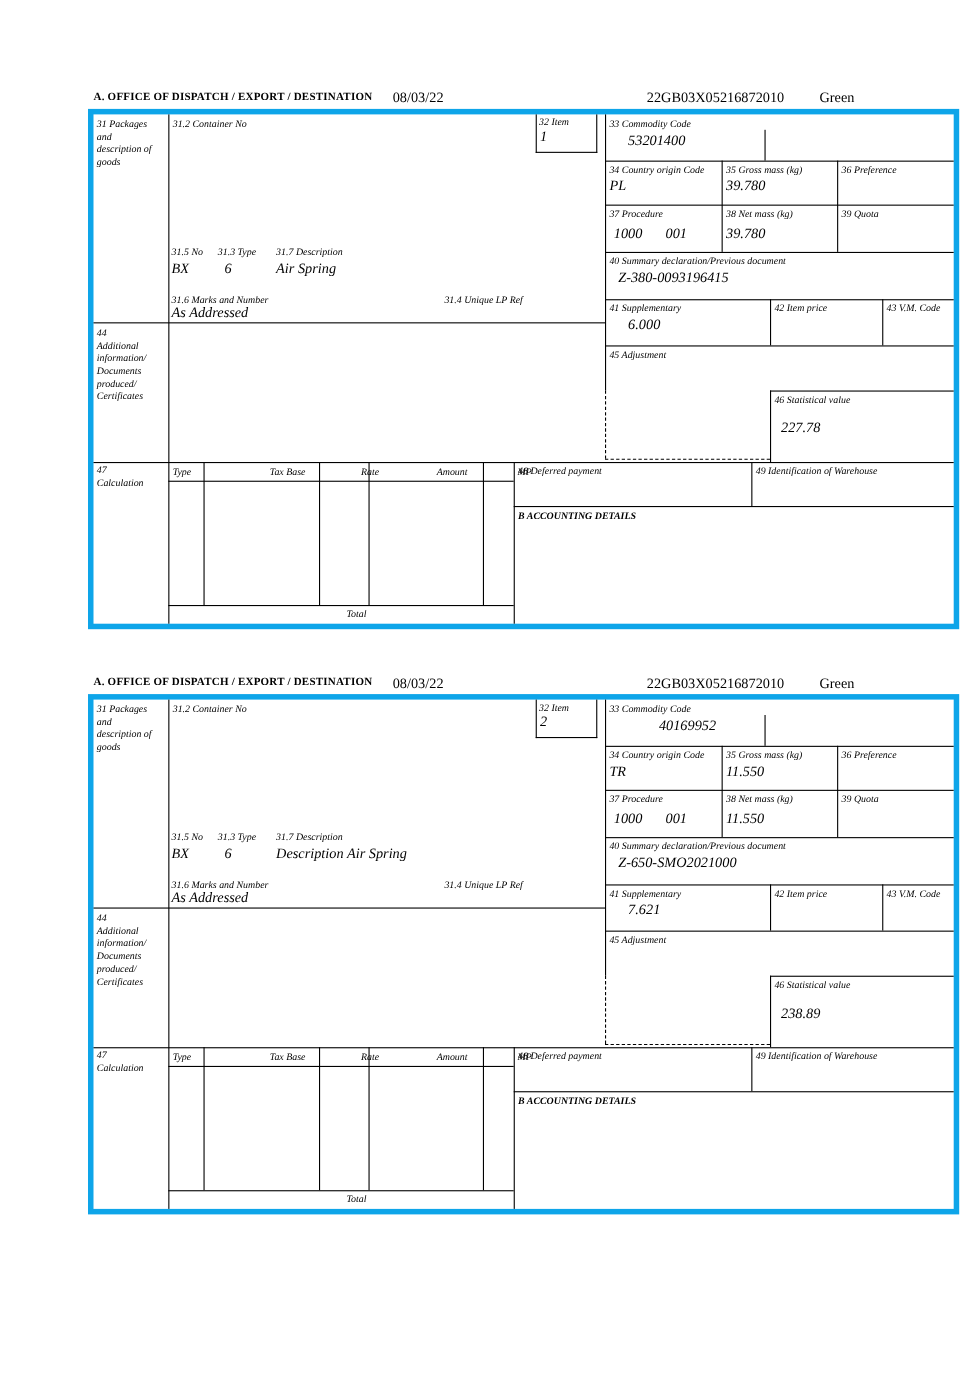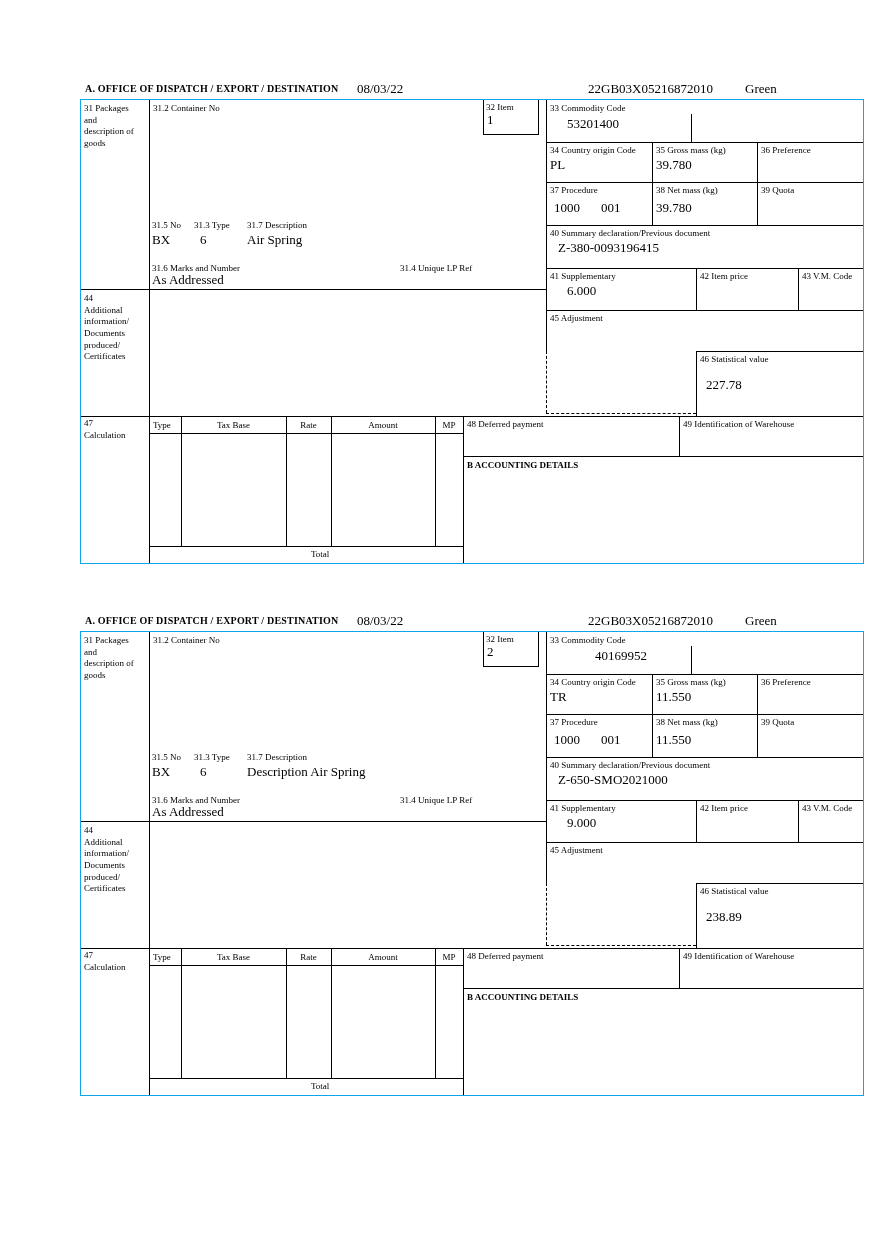--- a/index.html
+++ b/index.html
@@ -7,29 +7,29 @@
     width:882px;height:1250px;position:relative;
     background:#ffffff;color:#000;
     font-family:"Liberation Serif", serif;
   }
   .block{position:absolute;left:80px;width:784px;height:500px;}
   .hdr{position:absolute;left:0;top:0;width:784px;height:19px;}
   .hdr-office{position:absolute;left:5px;top:3px;font-size:10px;font-weight:bold;letter-spacing:.2px;white-space:nowrap;}
   .hdr-date{position:absolute;left:277px;top:1px;font-size:13px;white-space:nowrap;}
   .hdr-mrn{position:absolute;left:508px;top:1px;font-size:13px;white-space:nowrap;}
   .hdr-channel{position:absolute;left:665px;top:1px;font-size:13px;white-space:nowrap;}
-  .form{position:absolute;left:0;top:19px;width:782px;height:463px;border:1px solid #0ea5e9;}
+  .form{position:absolute;left:0;top:19px;width:782px;height:463px;border:5px solid #0ea5e9;font-style:italic;}
   .vl{position:absolute;width:0;border-left:1px solid #000;}
   .hl{position:absolute;height:0;border-top:1px solid #000;}
   .vl.dash{border-left-style:dashed;}
   .hl.dash{border-top-style:dashed;}
   .box32{position:absolute;border-left:1px solid #000;border-right:1px solid #000;border-bottom:1px solid #000;}
   .lbl{position:absolute;font-size:9px;line-height:1.3;white-space:nowrap;}
   .lbl.wrap{white-space:normal;}
-  .lbl.ctr{text-align:center;}
+  .lbl.ctr{text-align:center;margin-left:24px;}
   .lbl.b{font-weight:bold;}
   .val{position:absolute;font-size:13px;line-height:1.15;white-space:nowrap;}
 </style>
 </head>
 <body>
 
 <div class="block" style="top:80px">
   <div class="hdr">
     <span class="hdr-office">A.  OFFICE OF DISPATCH / EXPORT / DESTINATION</span>
     <span class="hdr-date">08/03/22</span>
@@ -189,20 +189,20 @@
     <span class="lbl b" style="left:386px;top:360px">B ACCOUNTING DETAILS</span>
 
     <span class="val" style="left:406px;top:13px">2</span>
     <span class="val" style="left:514px;top:17px">40169952</span>
     <span class="val" style="left:469px;top:58px">TR</span>
     <span class="val" style="left:575px;top:58px">11.550</span>
     <span class="val" style="left:473px;top:101px">1000</span>
     <span class="val" style="left:520px;top:101px">001</span>
     <span class="val" style="left:575px;top:101px">11.550</span>
     <span class="val" style="left:477px;top:141px">Z-650-SMO2021000</span>
-    <span class="val" style="left:486px;top:184px">9.000</span>
+    <span class="val" style="left:486px;top:184px">7.621</span>
     <span class="val" style="left:625px;top:278px">238.89</span>
     <span class="val" style="left:71px;top:133px">BX</span>
     <span class="val" style="left:119px;top:133px">6</span>
     <span class="val" style="left:166px;top:133px">Description Air Spring</span>
     <span class="val" style="left:71px;top:173px">As Addressed</span>
   </div>
 </div>
 
 </body></html>

